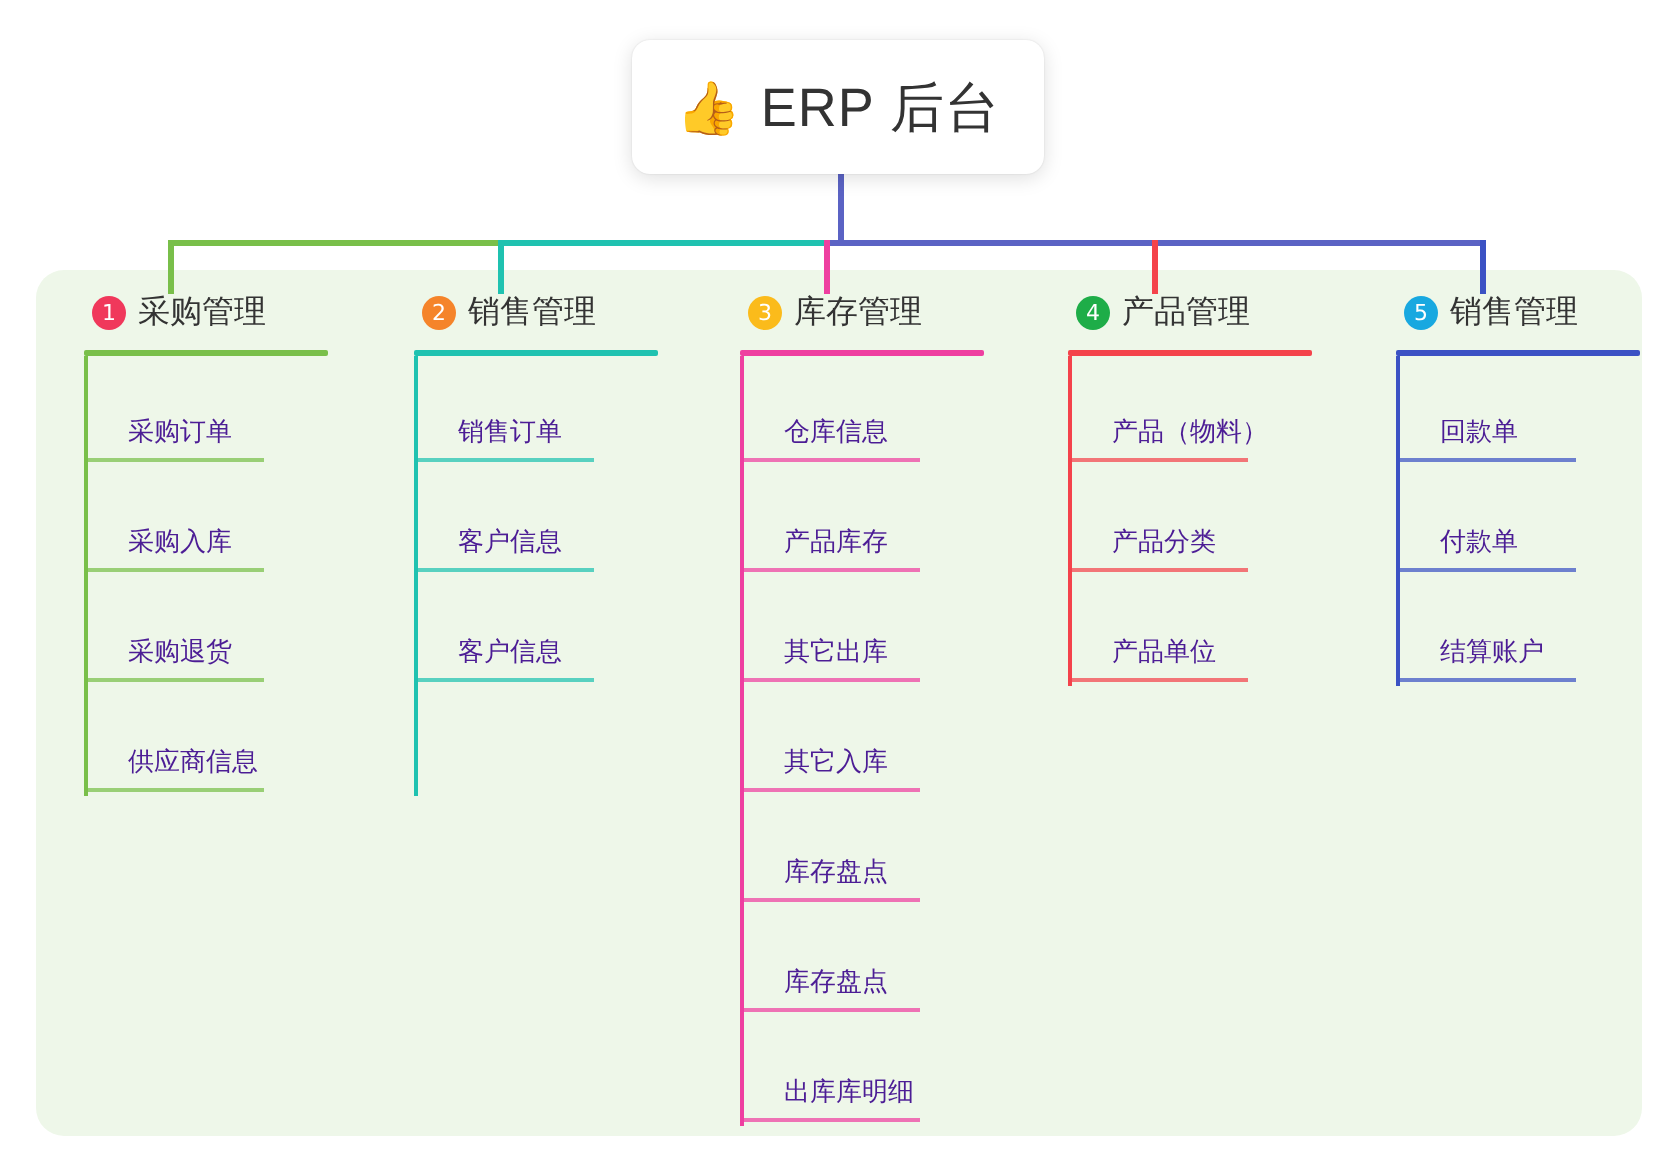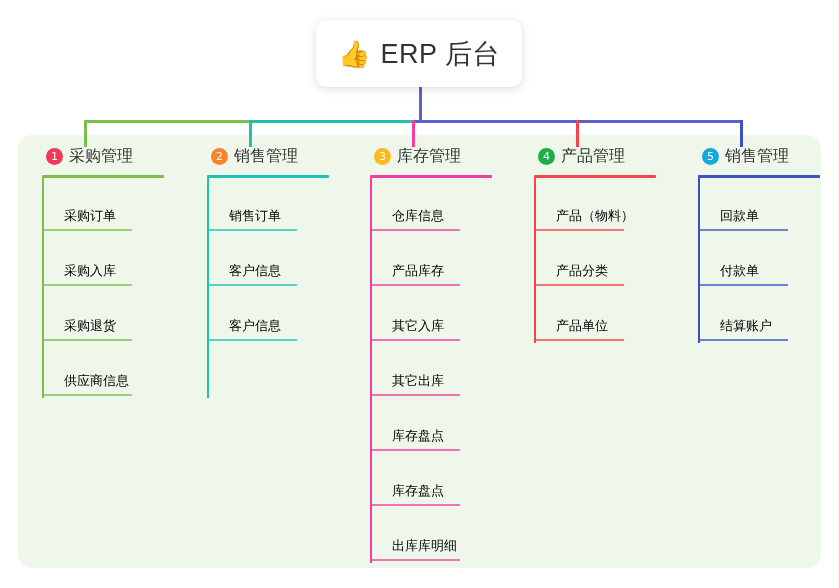--- a/index.html
+++ b/index.html
@@ -119,21 +119,21 @@
     position: relative;
     height: 55px;
     padding-left: 22px;
     box-sizing: border-box;
   }
   .item-label {
     position: absolute;
     left: 22px;
     bottom: 8px;
     font-size: 13px;
-    color: #000000;
+    color: #4c1d95;
     white-space: nowrap;
   }
   .item-rule {
     position: absolute;
     left: 0;
     bottom: 2px;
     height: 2px;
     width: 90px;
     opacity: 0.72;
   }
@@ -221,25 +221,25 @@
           <div class="spine" style="background: rgb(238, 63, 160); height: 385px;"></div>
           <div class="item">
             <span class="item-label">仓库信息</span>
             <div class="item-rule" style="background: rgb(238, 63, 160);"></div>
           </div>
           <div class="item">
             <span class="item-label">产品库存</span>
             <div class="item-rule" style="background: rgb(238, 63, 160);"></div>
           </div>
           <div class="item">
+            <span class="item-label">其它出库</span>
+            <div class="item-rule" style="background: rgb(238, 63, 160);"></div>
+          </div>
+          <div class="item">
             <span class="item-label">其它入库</span>
-            <div class="item-rule" style="background: rgb(238, 63, 160);"></div>
-          </div>
-          <div class="item">
-            <span class="item-label">其它出库</span>
             <div class="item-rule" style="background: rgb(238, 63, 160);"></div>
           </div>
           <div class="item">
             <span class="item-label">库存盘点</span>
             <div class="item-rule" style="background: rgb(238, 63, 160);"></div>
           </div>
           <div class="item">
             <span class="item-label">库存盘点</span>
             <div class="item-rule" style="background: rgb(238, 63, 160);"></div>
           </div>

